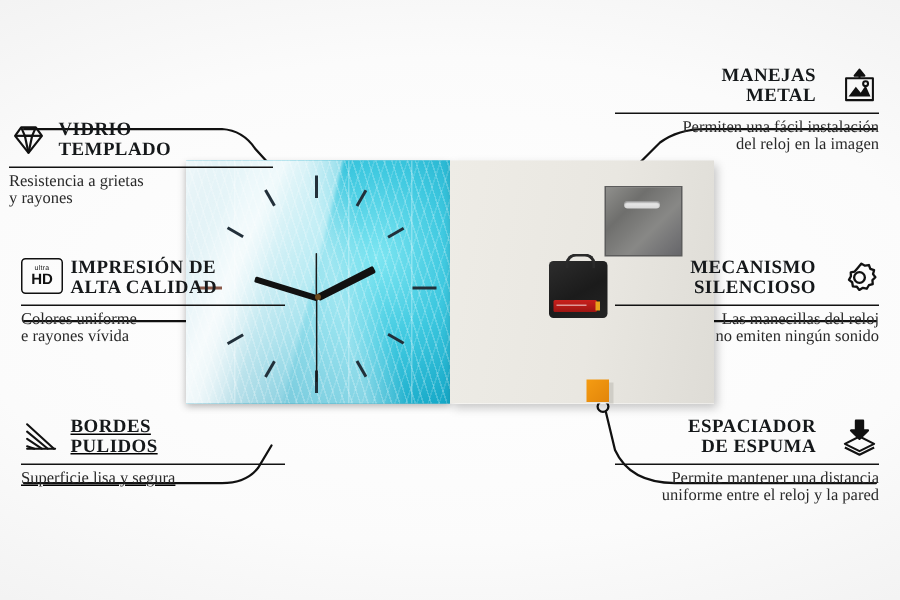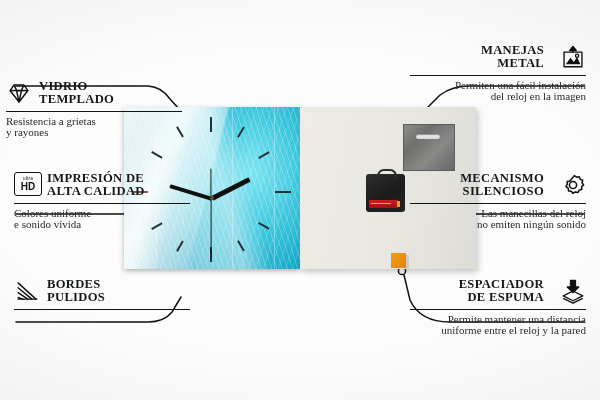--- a/index.html
+++ b/index.html
@@ -96,21 +96,21 @@
     font-size:11px;line-height:11px;color:#2a2a2a;
     font-family:"Liberation Serif",serif;
   }
   .feat.right .desc{text-align:right;}
   .ico{width:26px;height:26px;flex:0 0 26px;display:block;}
   .ico svg{display:block;width:26px;height:26px;}
 
   
   #f-vidrio      {left:6px;top:44px;margin-top:36px;}
   #f-impresion   {left:14px;top:172px;}
-  #f-bordes      {left:14px;top:278px;}
+  #f-bordes      {left:14px;top:278px;text-decoration:underline;}
   #f-manejas     {left:410px;top:44px;}
   #f-mecanismo   {left:410px;top:172px;}
   #f-espaciador  {left:410px;top:278px;}
 
   .hd-badge{
     width:26px;height:22px;border:1.6px solid #111;border-radius:3px;
     display:flex;flex-direction:column;align-items:center;justify-content:center;
     font-family:"Liberation Sans",sans-serif;line-height:1;
   }
   .hd-badge .u{font-size:4.6px;letter-spacing:.2px;color:#111;}
@@ -219,21 +219,21 @@
         </span>
       </span>
       <span class="title">
         <span>IMPRESIÓN DE</span><br>
         <span>ALTA CALIDAD</span>
       </span>
     </div>
     <div class="rule"></div>
     <div class="desc">
       <span>Colores uniforme</span><br>
-      <span>e sonido vívida</span>
+      <span>e rayones vívida</span>
     </div>
   </div>
 
   <div class="feat left" id="f-bordes">
     <div class="head">
       <span class="ico">
         <svg viewBox="0 0 32 32">
             <g stroke="#111" stroke-width="1.7" stroke-linecap="round">
           <line x1="5" y1="6" x2="27" y2="26"></line>
           <line x1="5" y1="12" x2="22" y2="26"></line>
@@ -242,20 +242,23 @@
           <line x1="5" y1="26" x2="28" y2="26"></line>
         </g>
           </svg>
       </span>
       <span class="title">
         <span>BORDES</span><br>
         <span>PULIDOS</span>
       </span>
     </div>
     <div class="rule"></div>
+    <div class="desc">
+      <span>Superficie lisa y segura</span>
+    </div>
   </div>
 
   <div class="feat right" id="f-manejas">
     <div class="head">
       <span class="title">
         <span>MANEJAS</span><br>
         <span>METAL</span>
       </span>
       <span class="ico">
         <svg viewBox="0 0 32 32">

